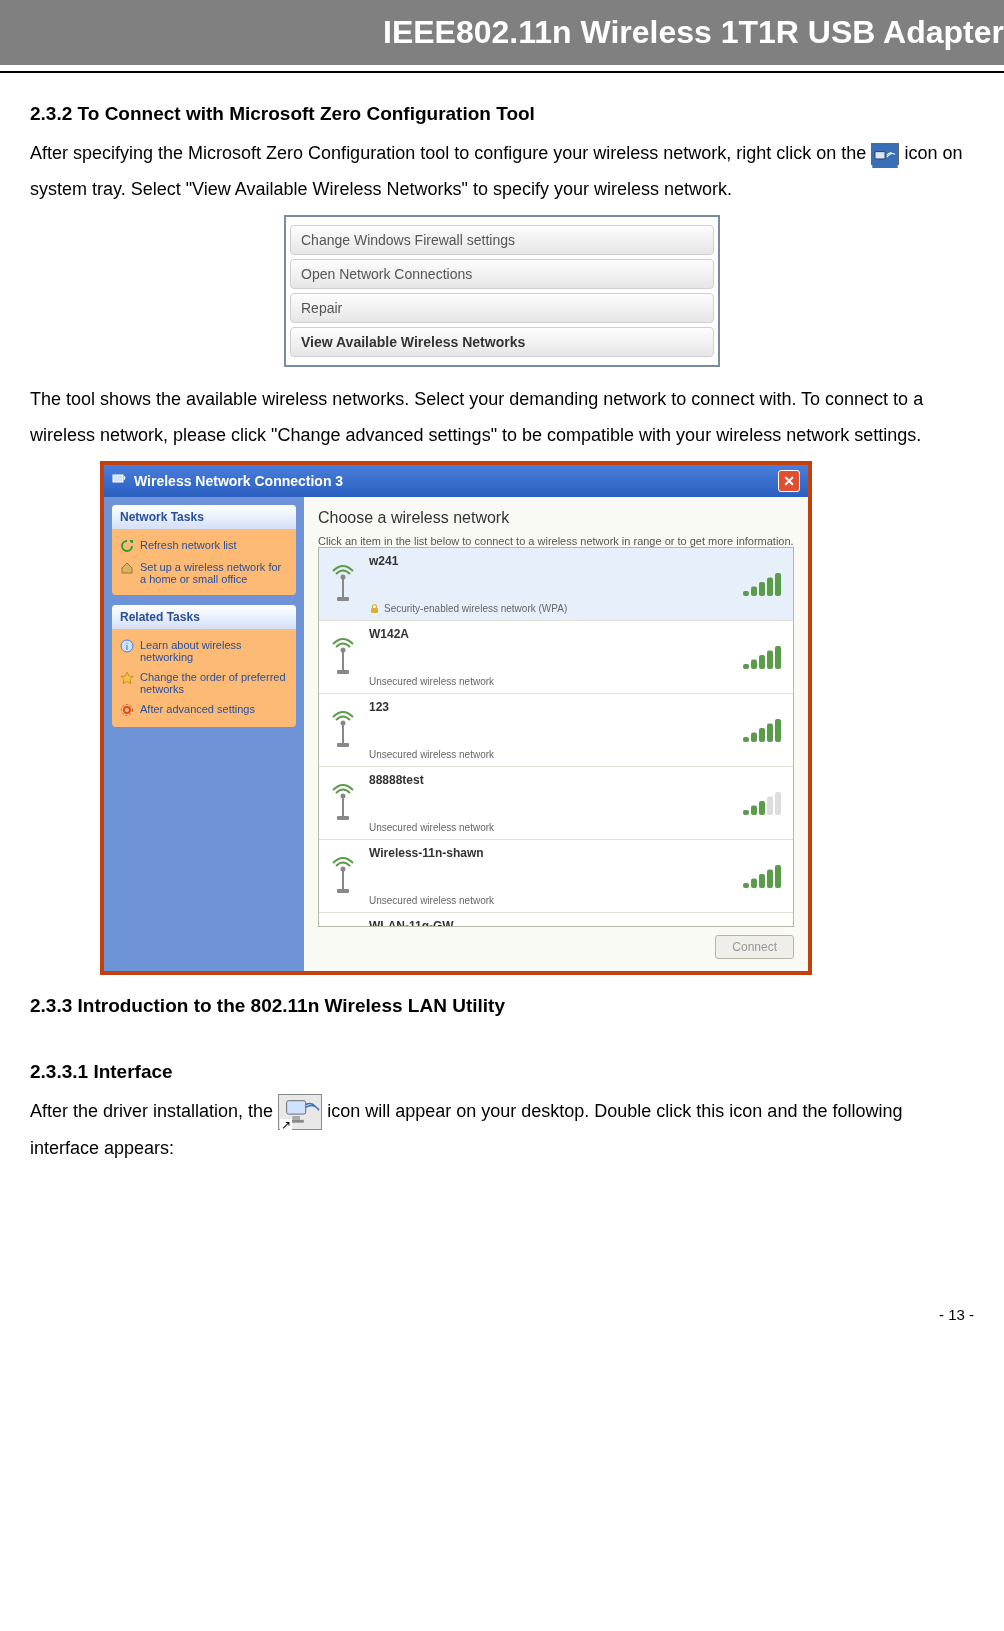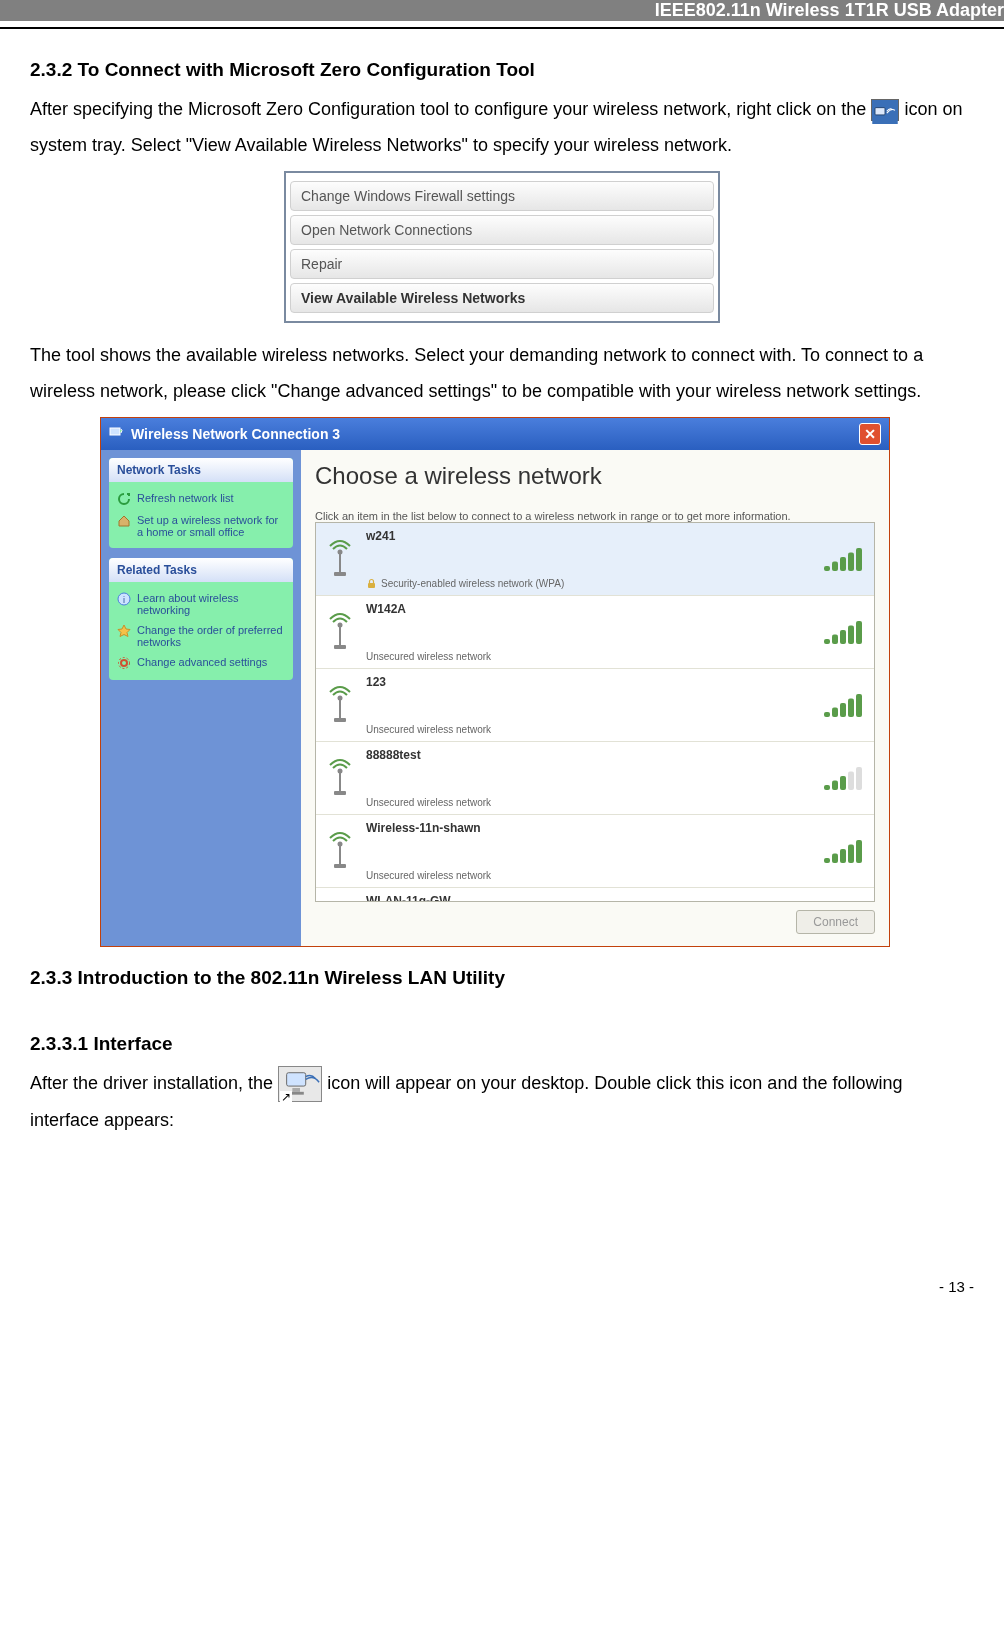--- a/index.html
+++ b/index.html
@@ -6,24 +6,24 @@
   body {
     font-family: Arial, Helvetica, sans-serif;
     width: 1004px;
     background: #fff;
     color: #000;
     padding: 0 30px 30px 30px;
   }
   .header-bar {
     background: #808080;
     color: #fff;
-    font-size: 18px;
+    font-size: 32px;
     font-weight: bold;
     text-align: right;
-    padding: 0 0;
+    padding: 14px 0;
     margin: 0 -30px 6px -30px;
   }
   .header-line {
     border-bottom: 2px solid #000;
     margin: 0 -30px 30px -30px;
   }
   .section-heading {
     font-size: 19px;
     font-weight: bold;
     margin: 20px 0 10px 0;
@@ -80,22 +80,22 @@
     font-size: 14px;
     color: #555;
     filter: blur(0.4px);
   }
   .context-menu .ctx-item.bold {
     font-weight: bold;
     color: #333;
   }
   .wnc-window {
     margin: 8px 0 8px 70px;
-    width: 790px;
-    border: 1px solid #c2410c;
+    width: 712px;
+    border: 4px solid #c2410c;
     background: #eceae3;
   }
   .wnc-titlebar {
     background: linear-gradient(#4a7edc, #2a5fc0);
     color: #fff;
     font-size: 14px;
     font-weight: bold;
     padding: 5px 8px;
     display: flex;
     align-items: center;
@@ -115,21 +115,21 @@
   }
   .wnc-body {
     display: flex;
   }
   .wnc-side {
     width: 200px;
     background: #6e93d6;
     padding: 8px;
   }
   .side-panel {
-    background: #86efac;
+    background: #fdba74;
     border-radius: 4px;
     margin-bottom: 10px;
     overflow: hidden;
   }
   .side-panel-header {
     background: linear-gradient(#fff, #d4e0f7);
     color: #2a4f9a;
     font-weight: bold;
     font-size: 12px;
     padding: 5px 8px;
@@ -150,24 +150,24 @@
     width: 14px;
     height: 14px;
     flex-shrink: 0;
   }
   .wnc-main {
     flex: 1;
     padding: 12px 14px;
     background: #fafaf5;
   }
   .wnc-main h2 {
-    font-size: 24px;
+    font-size: 16px;
     font-weight: normal;
     color: #333;
-    margin-bottom: 20px;
+    margin-bottom: 8px;
   }
   .wnc-sub {
     font-size: 11px;
     color: #555;
     filter: blur(0.3px);
   }
   .net-list {
     border: 1px solid #b5b5a8;
     background: #fff;
     height: 380px;
@@ -329,21 +329,21 @@
             </span>
             <span>Change the order of preferred networks</span>
           </div>
           <div class="side-link">
             <span class="mini-icon">
               <svg viewBox="0 0 14 14">
                   <circle cx="7" cy="7" r="3" fill="none" stroke="#d05030" stroke-width="2"></circle>
                   <circle cx="7" cy="7" r="5.5" fill="none" stroke="#d05030" stroke-width="1" stroke-dasharray="2 2"></circle>
                 </svg>
             </span>
-            <span>Change advanced settings</span>
+            <span>After advanced settings</span>
           </div>
         </div>
       </div>
     </div>
     <div class="wnc-main">
       <h2>Choose a wireless network</h2>
       <div class="wnc-sub">Click an item in the list below to connect to a wireless network in range or to get more information.</div>
       <div class="net-list" id="net-list">
           <div class="net-item selected">
             <div class="net-ant"><svg viewBox="0 0 32 42">

